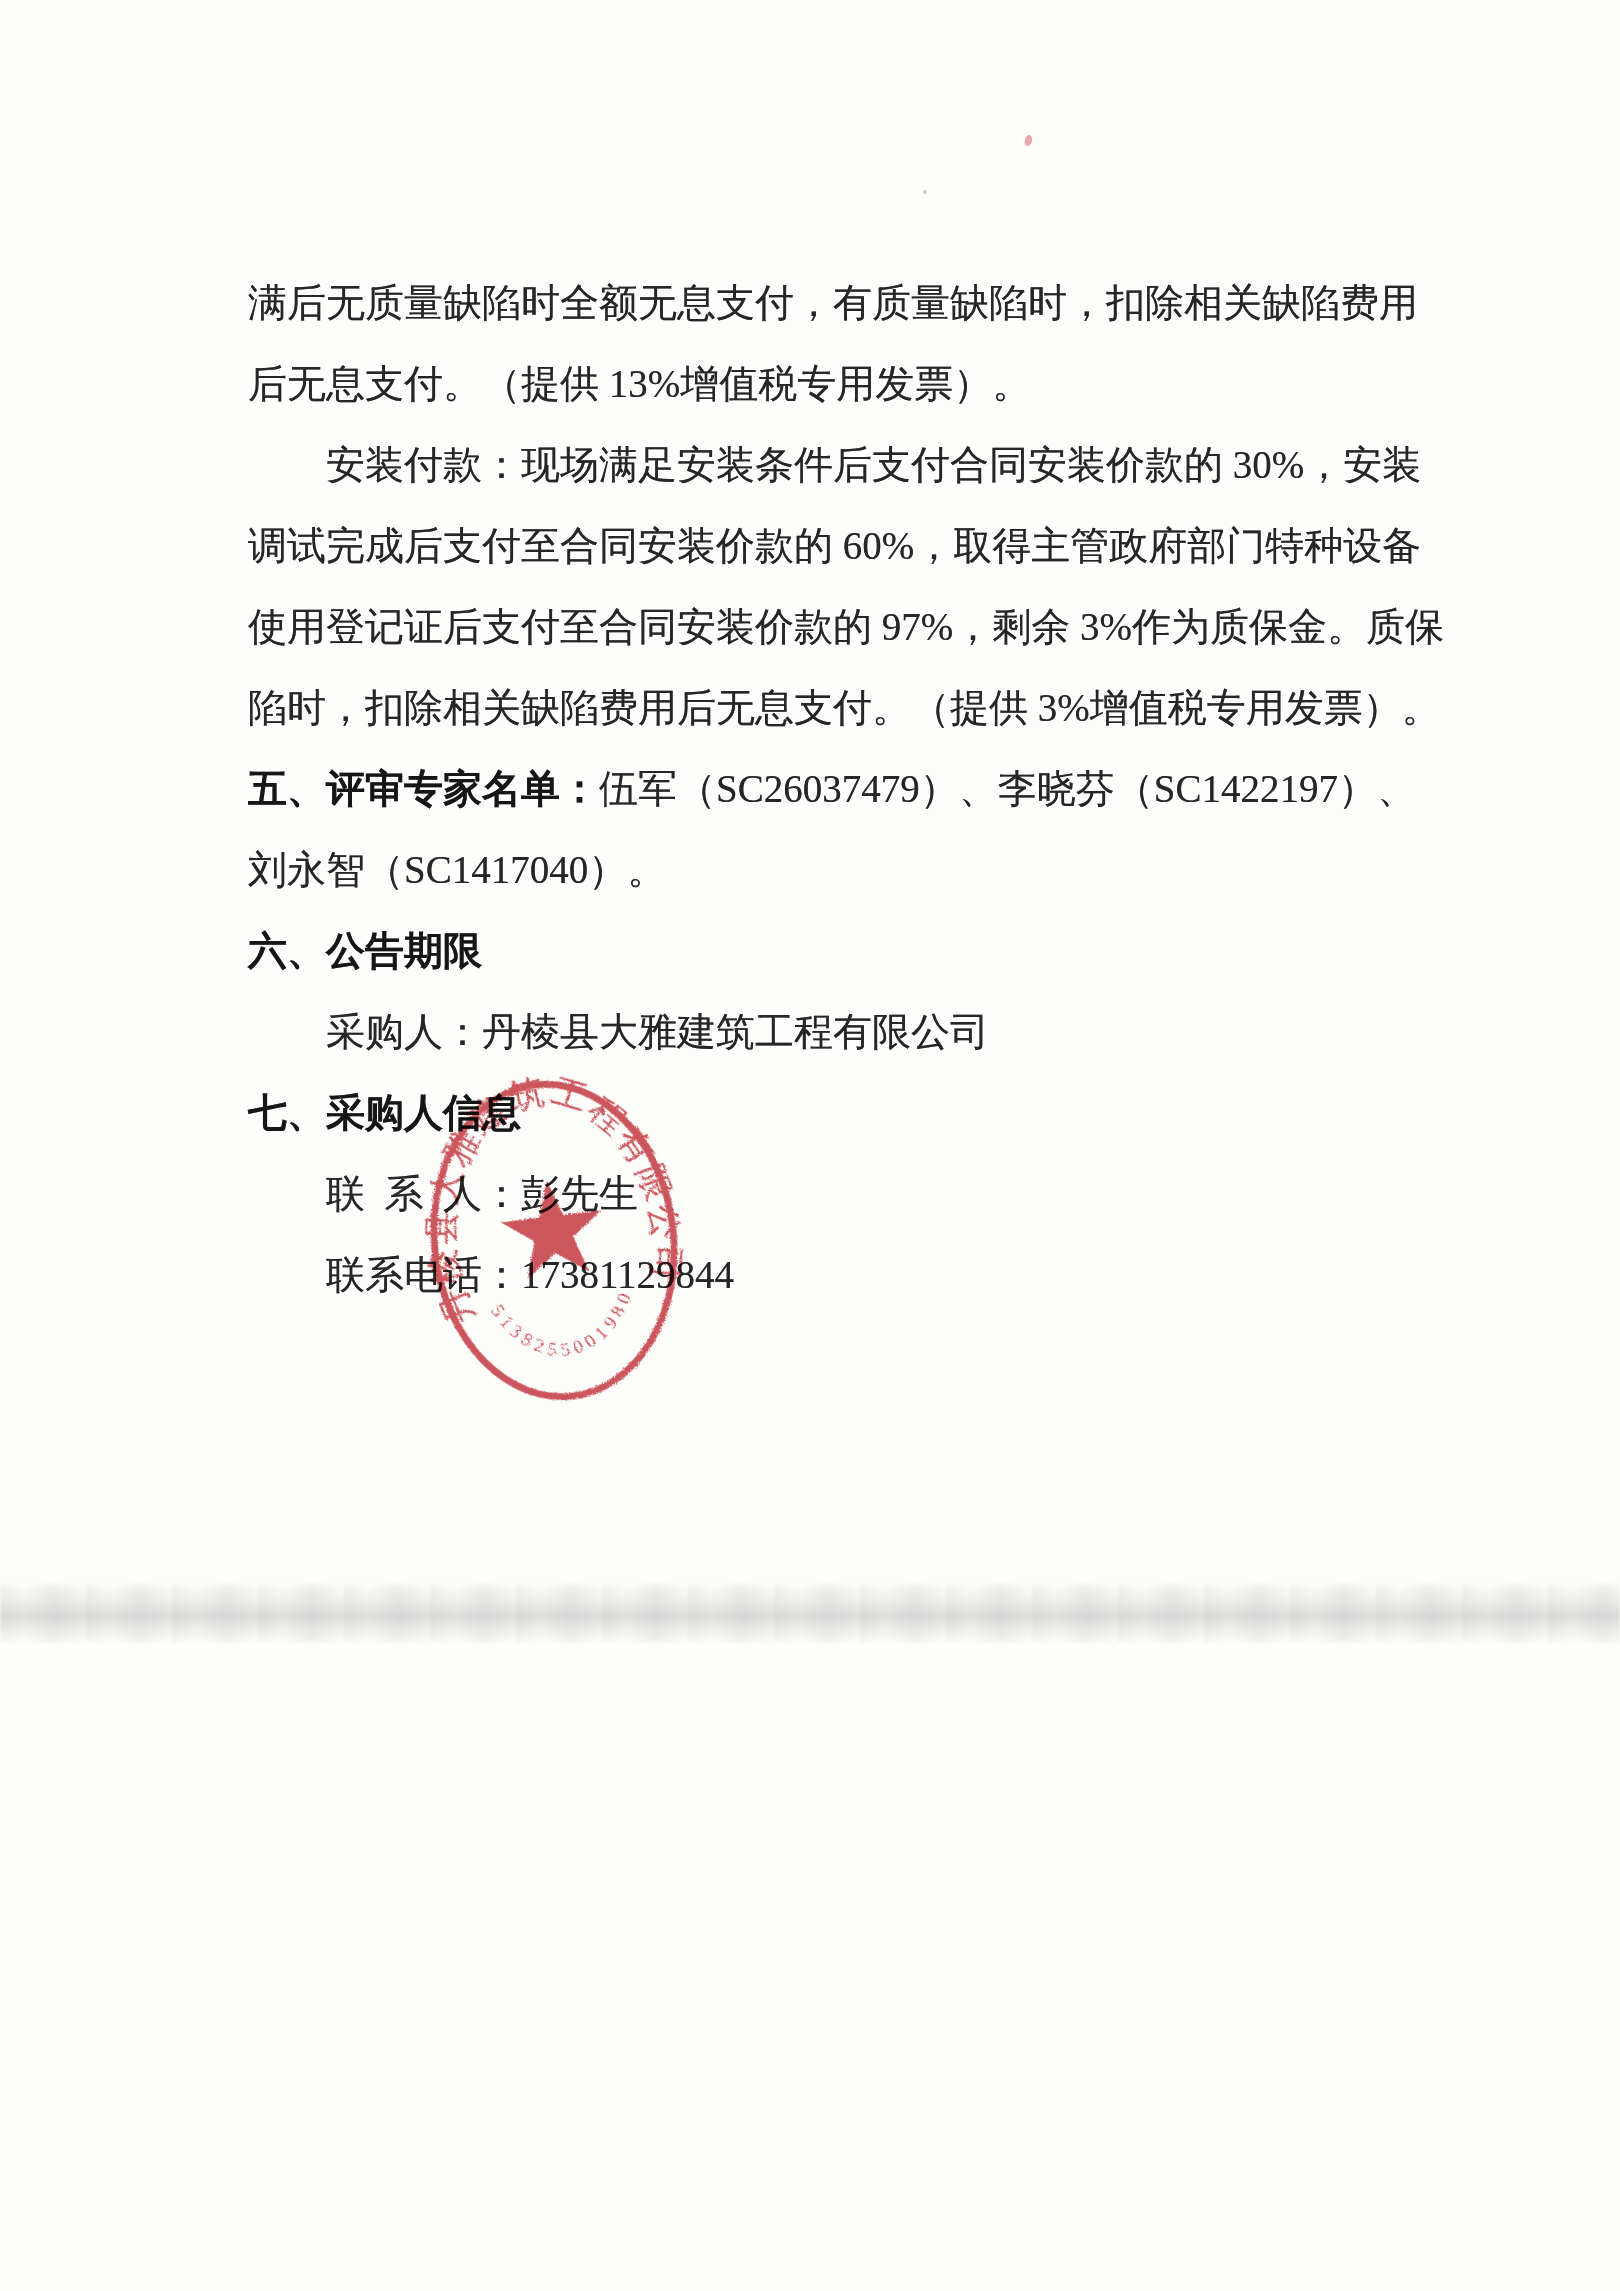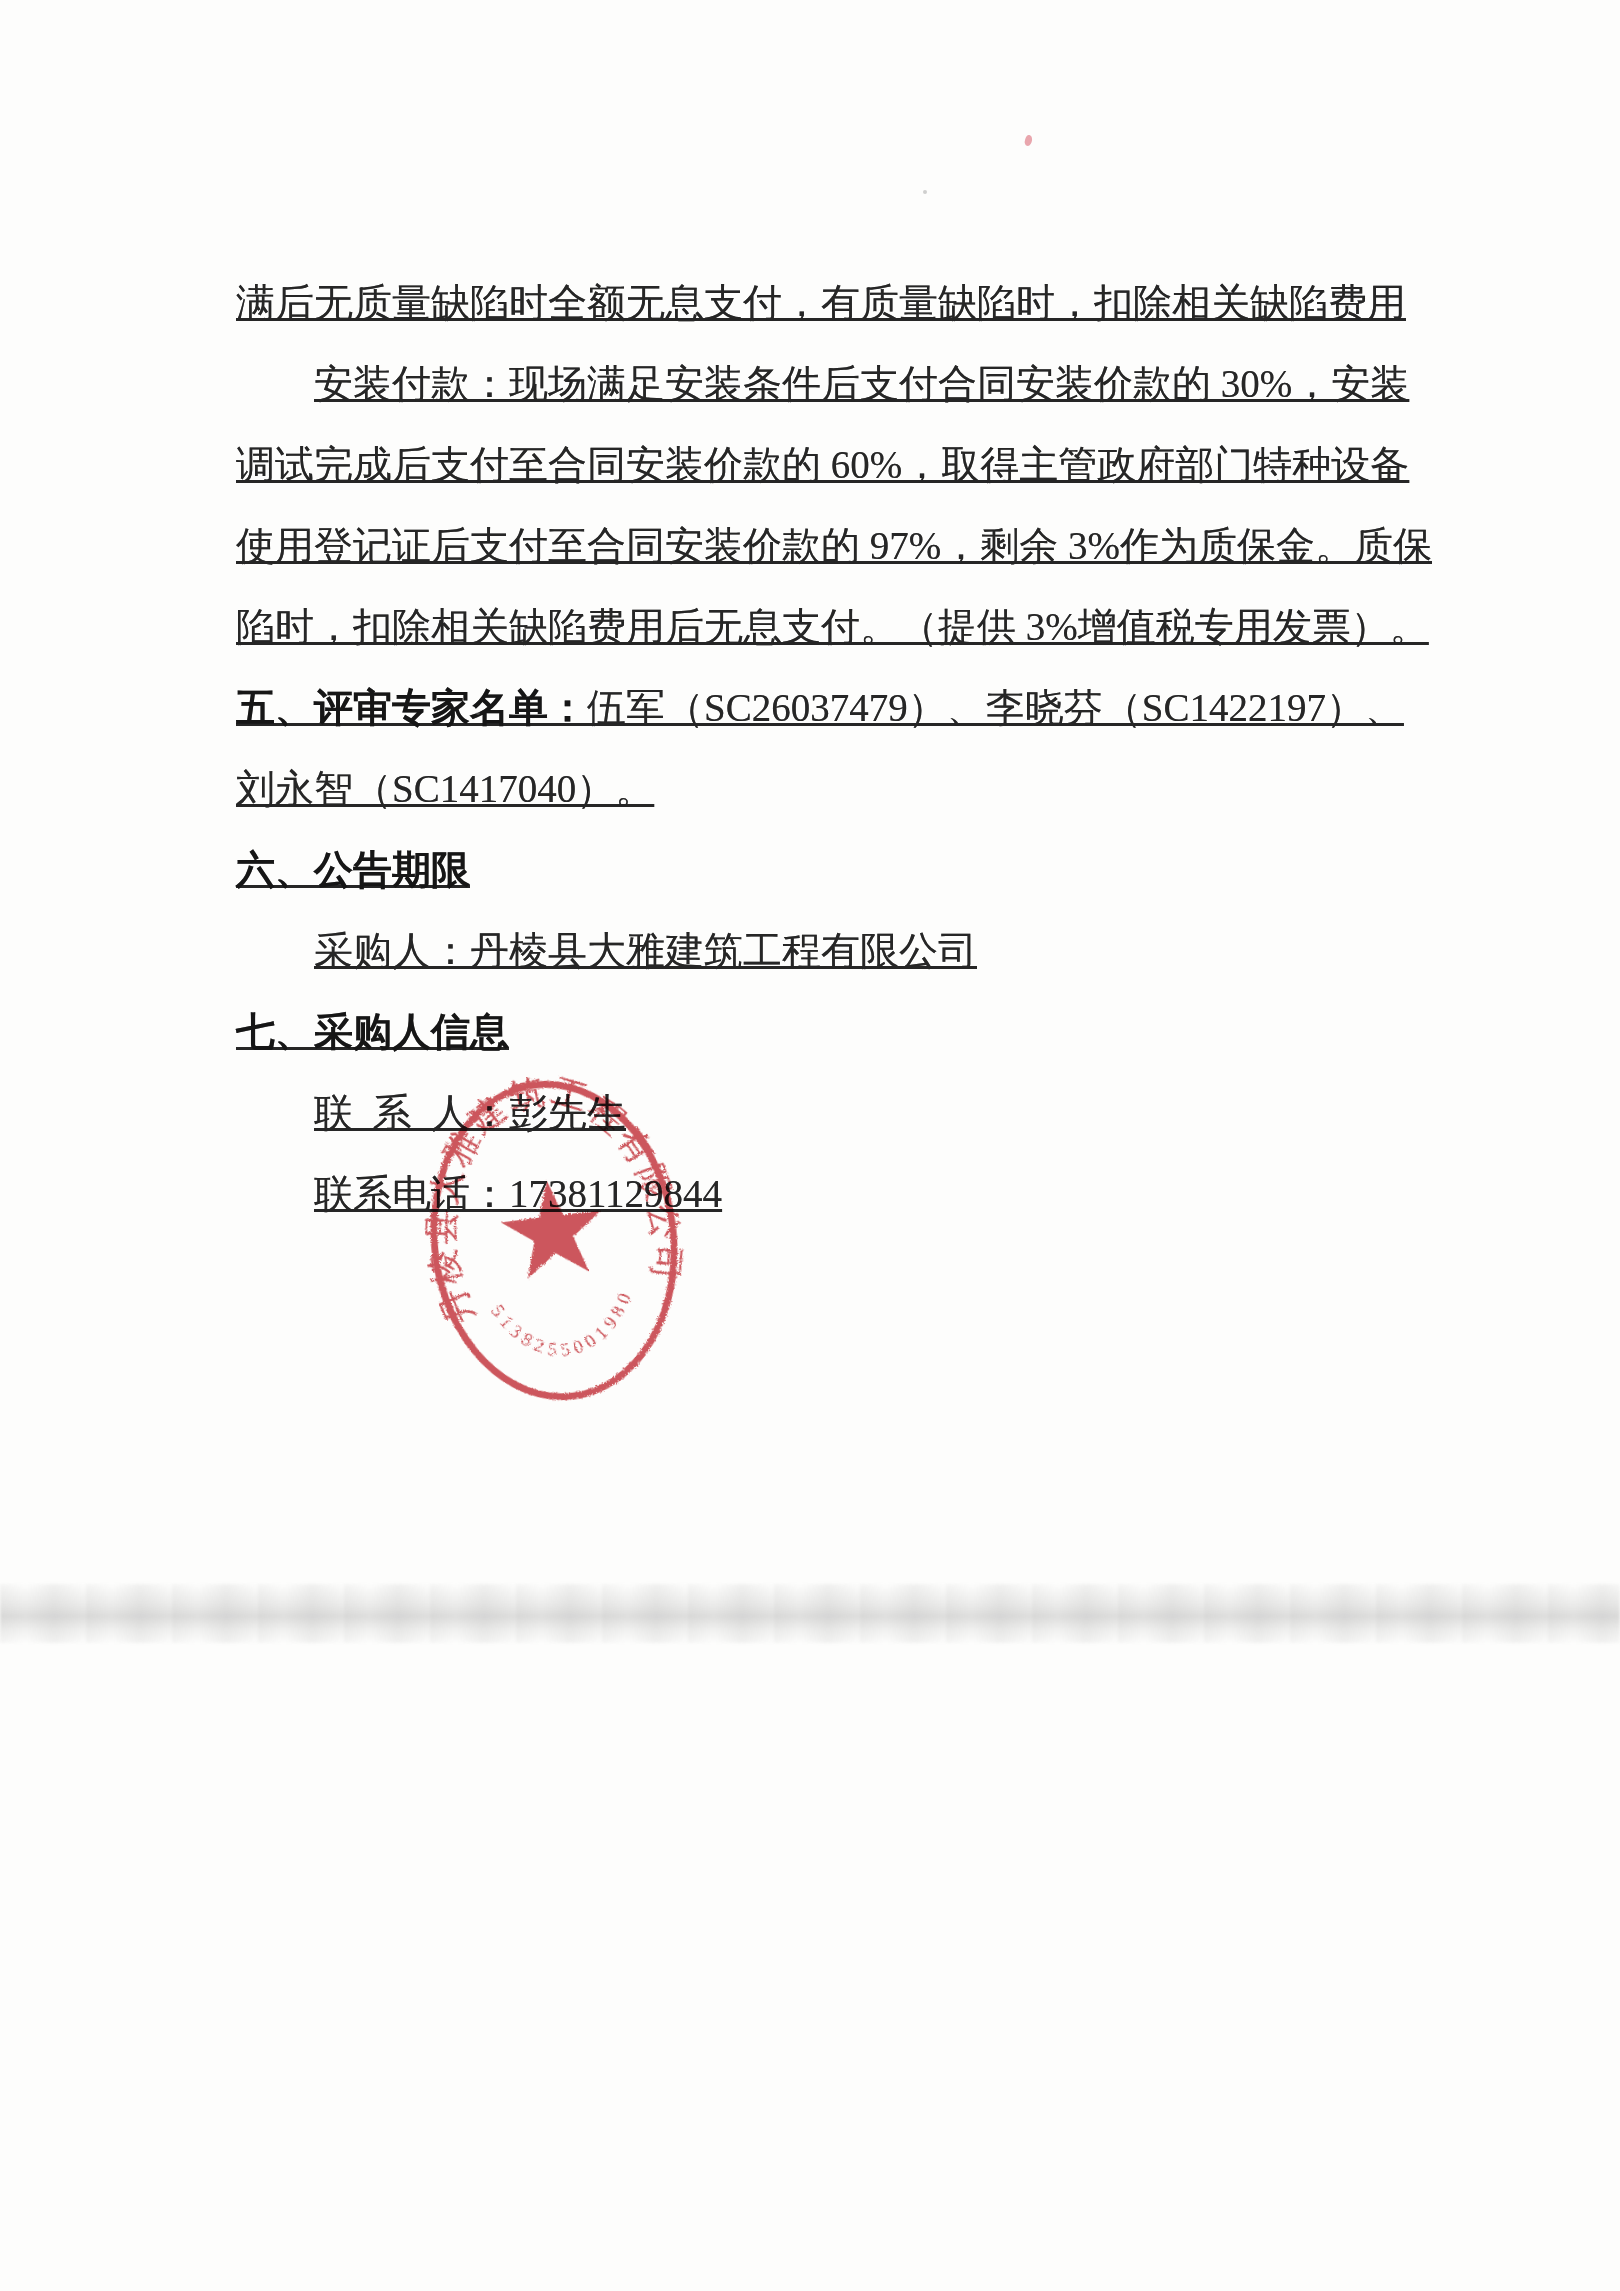--- a/index.html
+++ b/index.html
@@ -5,21 +5,21 @@
   html,body { margin:0; padding:0; }
   .page {
     position:relative;
     width:1620px; height:2292px;
     background:#fdfdfc;
     overflow:hidden;
     font-family:"Liberation Serif","DejaVu Serif",serif;
     color:#262626;
   }
   .textblock {
-    position:absolute; left:236px; top:262px; width:1191px;text-decoration:underline;
+    position:absolute; left:248px; top:262px; width:1191px;
   }
   .line {
     font-size:39px;
     line-height:81px;
     height:81px;
     white-space:pre;
     text-shadow:0 0 0.6px rgba(45,45,45,.65);
   }
   .indent { padding-left:78px; }
   .heading, .bold-label {
@@ -69,20 +69,21 @@
     background:rgba(140,140,140,.4); border-radius:50%;
   }
 </style>
 </head>
 <body>
 
 <div class="page">
 
   <div class="textblock">
     <div class="line">满后无质量缺陷时全额无息支付，有质量缺陷时，扣除相关缺陷费用</div>
+    <div class="line">后无息支付。（提供 13%增值税专用发票）。</div>
     <div class="line indent">安装付款：现场满足安装条件后支付合同安装价款的 30%，安装</div>
     <div class="line">调试完成后支付至合同安装价款的 60%，取得主管政府部门特种设备</div>
     <div class="line">使用登记证后支付至合同安装价款的 97%，剩余 3%作为质保金。质保</div>
     <div class="line">陷时，扣除相关缺陷费用后无息支付。（提供 3%增值税专用发票）。</div>
     <div class="line"><span class="bold-label">五、评审专家名单：</span><span>伍军（SC26037479）、李晓芬（SC1422197）、</span></div>
     <div class="line">刘永智（SC1417040）。</div>
     <div class="line heading">六、公告期限</div>
     <div class="line indent">采购人：丹棱县大雅建筑工程有限公司</div>
     <div class="line heading">七、采购人信息</div>
     <div class="line indent">联  系  人：彭先生</div>

